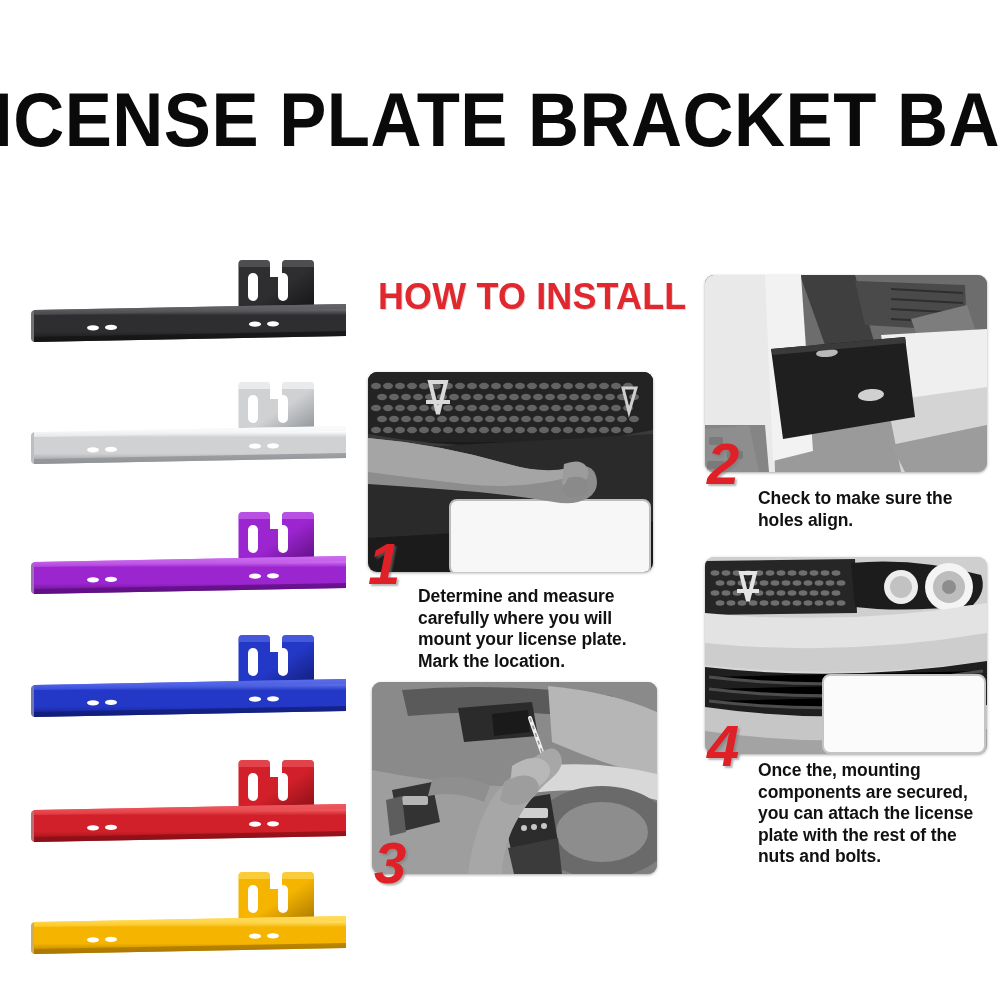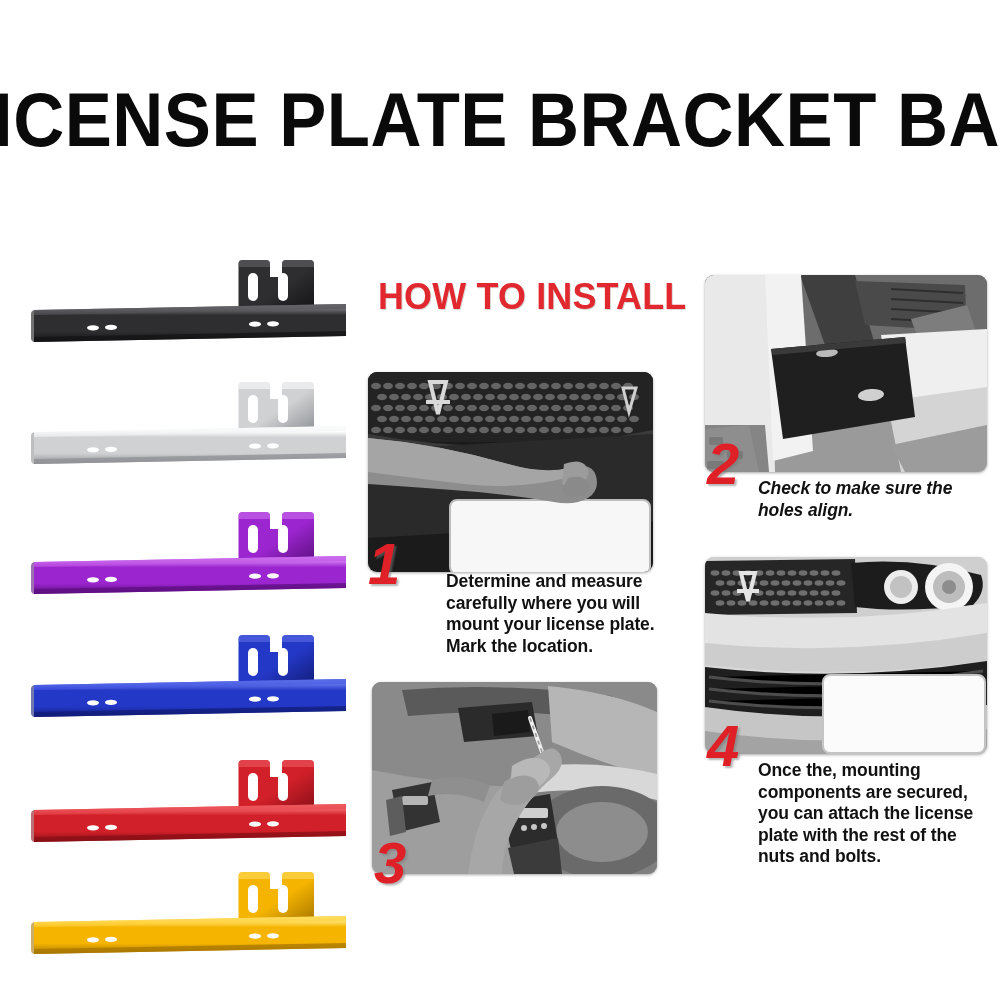--- a/index.html
+++ b/index.html
@@ -112,27 +112,27 @@
     line-height: 21.5px;
     color: #111111;
     white-space: pre-line;
     letter-spacing: -0.1px;
   }
 
   
   #step-1 { left: 368px; top: 372px; width: 300px; height: 300px; }
   #step-1 .photo-frame { width: 285px; height: 200px; }
   #step-1 .step-num { left: 0px; top: 163px; }
-  #step-1 .step-text { left: 50px; top: 199px; width: 250px; margin-left: 28px; }
+  #step-1 .step-text { left: 50px; top: 214px; width: 250px; }
 
   
   #step-2 { left: 705px; top: 275px; width: 290px; height: 260px; }
   #step-2 .photo-frame { width: 282px; height: 197px; }
   #step-2 .step-num { left: 2px; top: 160px; }
-  #step-2 .step-text { left: 53px; top: 203px; width: 240px; font-style: italic; }
+  #step-2 .step-text { left: 53px; top: 213px; width: 240px; }
 
   
   #step-3 { left: 372px; top: 682px; width: 300px; height: 250px; }
   #step-3 .photo-frame { width: 285px; height: 192px; }
   #step-3 .step-num { left: 2px; top: 152px; }
   #step-3 .step-text { left: 53px; top: 198px; width: 250px; }
 
   
   #step-4 { left: 705px; top: 557px; width: 290px; height: 300px; }
   #step-4 .photo-frame { width: 282px; height: 197px; }

